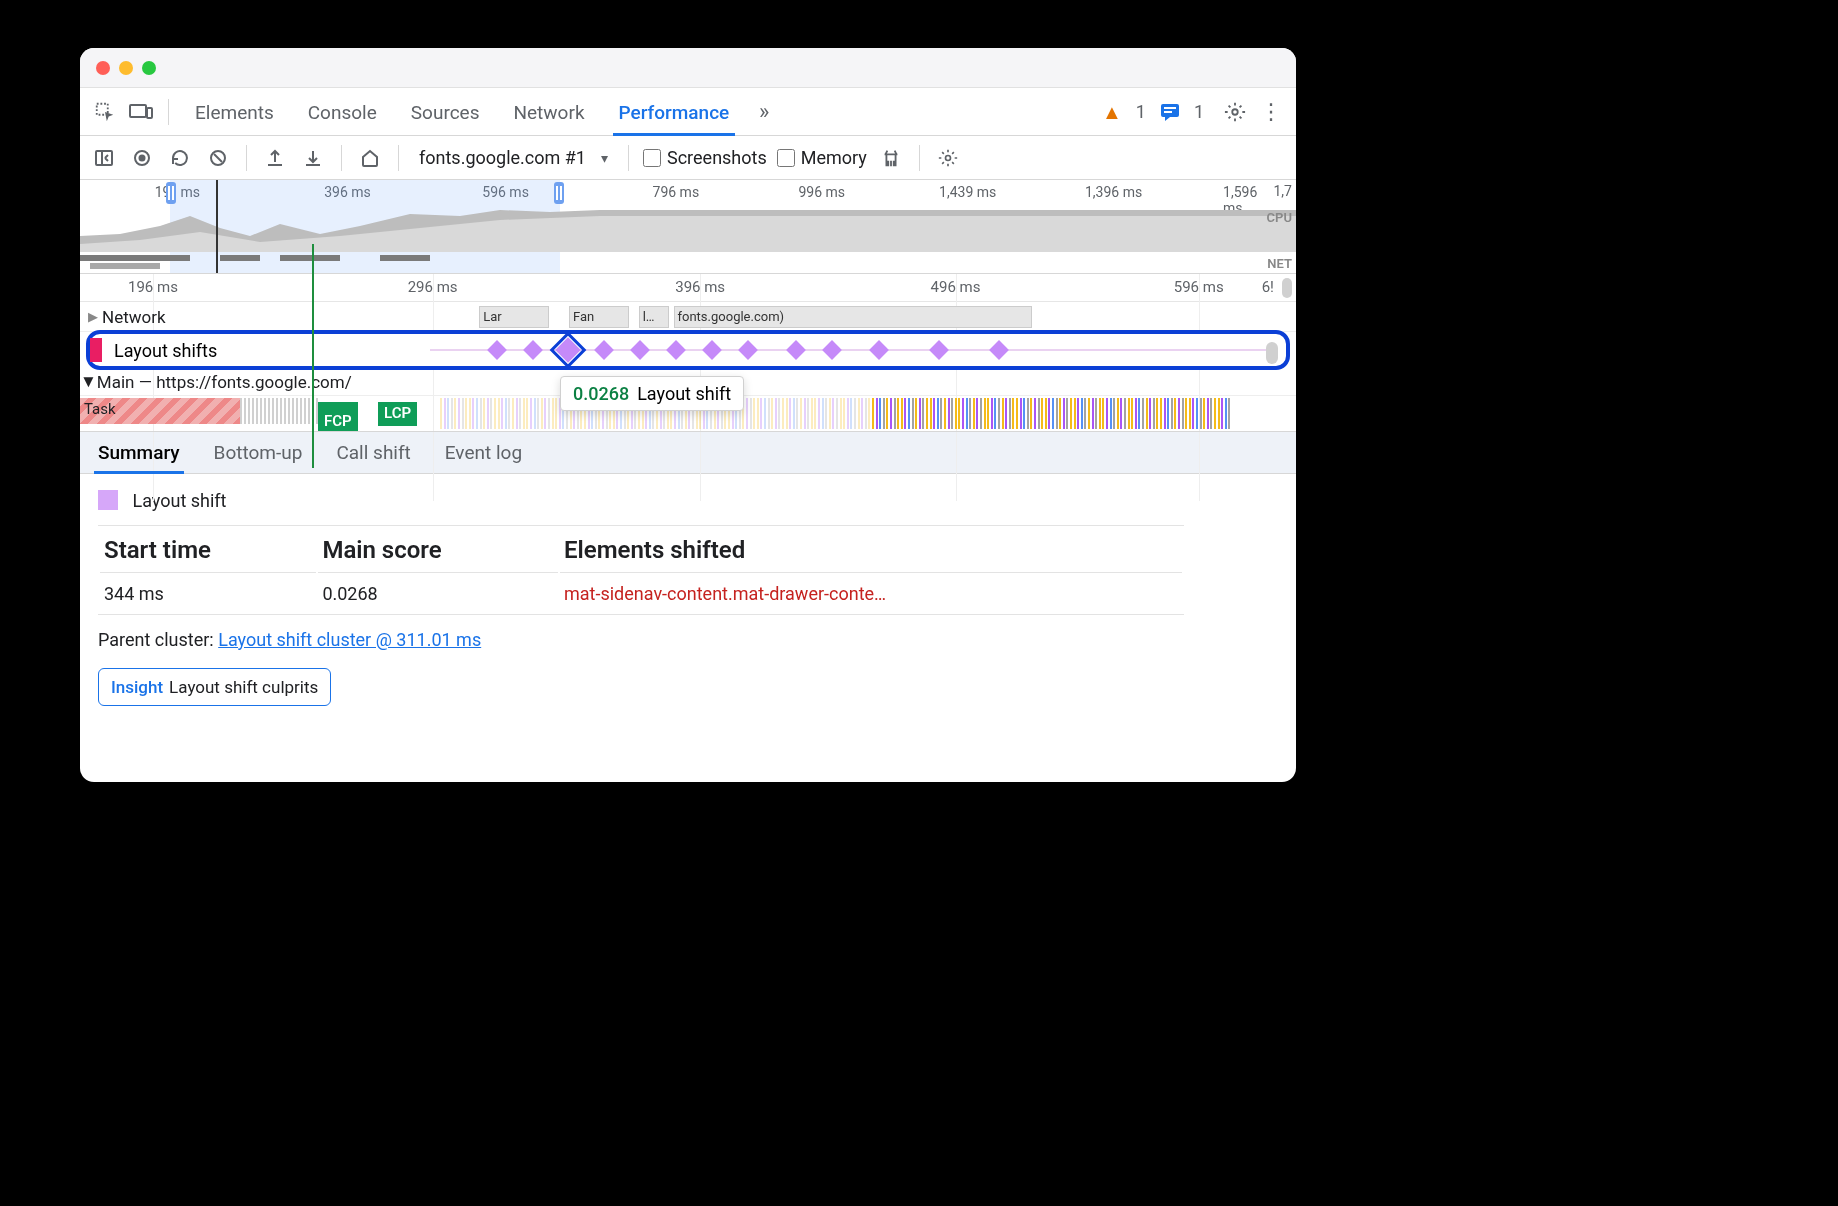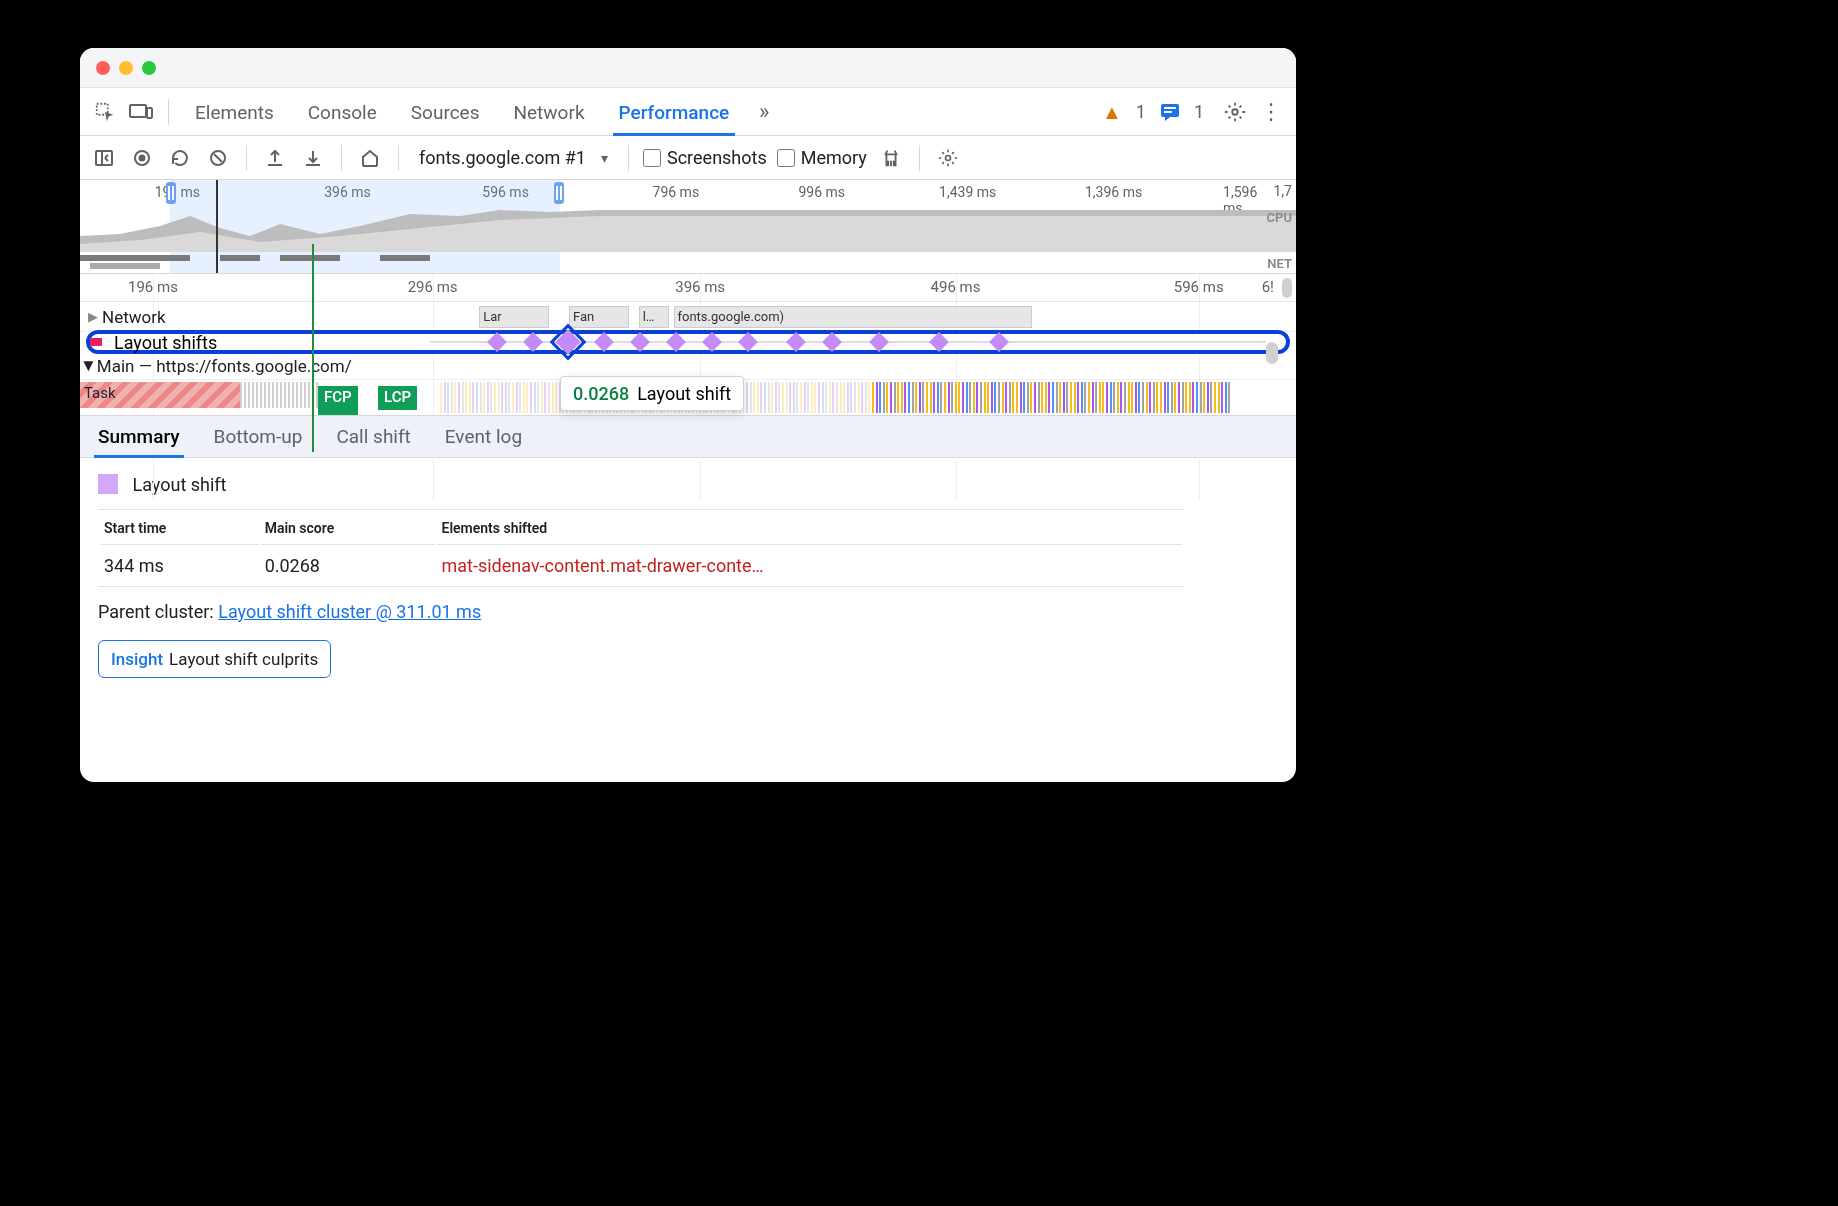--- a/index.html
+++ b/index.html
@@ -50,50 +50,50 @@
   .ruler2 { height:28px; border-bottom:1px solid #e6e6e6; position:relative; font-size:15px; color:#5f6368;}
   .ruler2 .t{position:absolute;top:4px;transform:translateX(-50%);}
   .ruler2 .vline{position:absolute;top:0;bottom:-200px;width:1px;background:#eee;}
   .scrollnub{position:absolute;right:4px;top:4px;width:10px;height:20px;background:#d0d0d0;border-radius:5px;}
   
   .track { height:30px; border-bottom:1px solid #eee; position:relative; font-size:17px; color:#202124; display:flex; align-items:center;}
   .track .tri{color:#888;margin:0 4px 0 8px;font-size:13px;}
   .track-content{position:absolute;left:220px;right:0;top:0;bottom:0;}
   .net-block{position:absolute;top:4px;height:22px;background:#e6e6e6;border:1px solid #ccc;font-size:13px;overflow:hidden;white-space:nowrap;padding:2px 3px;color:#333;}
   
-  .ls-row{border:4px solid #0b3fd6;border-radius:14px;margin:-2px 6px;position:relative;height:24px;background:#fff;display:flex;align-items:center;}
+  .ls-row{border:4px solid #0b3fd6;border-radius:14px;margin:-2px 6px;position:relative;height:40px;background:#fff;display:flex;align-items:center;}
   .ls-row .pink{position:absolute;left:0;top:4px;bottom:4px;width:12px;background:#e91e63;}
   .ls-row .lbl{margin-left:24px;font-size:18px;}
   .ls-row .strip{position:absolute;left:340px;right:20px;top:50%;height:2px;background:#ead2f1;transform:translateY(-50%);}
   .diamond{position:absolute;top:50%;width:14px;height:14px;background:#c58af9;transform:translate(-50%,-50%) rotate(45deg);}
   .diamond.sel{outline:3px solid #0b3fd6;outline-offset:1px;background:#c58af9;width:18px;height:18px;}
   .ls-row .scrollnub2{position:absolute;right:8px;top:8px;width:12px;height:22px;background:#d0d0d0;border-radius:6px;}
   
   .tooltip{position:absolute;left:480px;top:328px;background:#fff;border:1px solid #d0d0d0;border-radius:4px;box-shadow:0 3px 10px rgba(0,0,0,.15);padding:6px 12px;font-size:18px;display:flex;gap:8px;align-items:center;z-index:50;}
   .tooltip .v{color:#0b8043;font-weight:500;}
   
   .main-head{height:28px;display:flex;align-items:center;font-size:17px;color:#202124;border-bottom:1px solid #eee;}
   .main-body{height:36px;position:relative;border-bottom:1px solid #d7d7d7;overflow:hidden;}
   .task-bar{position:absolute;left:0;top:2px;height:26px;background:repeating-linear-gradient(135deg,#f1b0b0 0 6px,#e88 6px 12px);width:160px;}
   .task-bar .txt{position:absolute;left:4px;top:2px;font-size:15px;color:#202124;}
-  .fcp{position:absolute;left:238px;top:6px;height:40px;background:#0f9d58;color:#fff;font-weight:600;font-size:15px;padding:2px 6px;}
+  .fcp{position:absolute;left:238px;top:6px;height:40px;background:#0f9d58;color:#fff;font-weight:600;font-size:15px;padding:10px 6px;}
   .lcp{position:absolute;left:298px;top:6px;height:24px;background:#0f9d58;color:#fff;font-weight:600;font-size:15px;padding:2px 6px;}
   .greenline{position:absolute;left:232px;top:-58px;bottom:-36px;width:2px;background:#1e8e3e;z-index:3;}
   .stripefield{position:absolute;left:360px;right:0;top:0;bottom:0;}
   .stripe{position:absolute;top:2px;bottom:2px;width:2px;}
   
   .btabs{height:42px;background:#eef2f8;border-bottom:1px solid #d7d7d7;display:flex;align-items:center;gap:30px;padding:0 16px;font-size:19px;color:#5f6368;}
   .btabs .bt{padding:8px 2px 9px;cursor:pointer;position:relative;}
   .btabs .bt.active{color:#000000;font-weight:500;}
   .btabs .bt.active::after{content:"";position:absolute;left:-2px;right:-2px;bottom:-1px;height:3px;background:#1a73e8;}
   
   .summary{padding:16px 18px 18px;font-size:18px;color:#202124;}
   .swatch{display:inline-block;width:20px;height:20px;background:#d6a7f9;vertical-align:-3px;margin-right:10px;}
   .tbl{margin-top:14px;width:92%;border-top:1px solid #e3e3e3;border-bottom:1px solid #e3e3e3;}
-  .tbl th{font-weight:600;text-align:left;padding:8px 4px;border-bottom:1px solid #e3e3e3;font-size:14px;}
+  .tbl th{font-weight:600;text-align:left;padding:8px 4px;border-bottom:1px solid #e3e3e3;font-size:24px;}
   .tbl td{padding:8px 4px;font-size:18px;}
   .tbl td.link{color:#c5221f;}
   .cluster-line{margin-top:14px;font-size:18px;}
   .cluster-line a{color:#1a73e8;text-decoration:underline;}
   .insight-btn{margin-top:18px;border:1.5px solid #1a73e8;border-radius:6px;background:#fff;padding:8px 12px;font-size:17px;color:#202124;display:inline-flex;gap:6px;align-items:center;cursor:pointer;}
   .insight-btn .k{color:#1a73e8;font-weight:500;}
   svg{display:block}
 </style>
 </head>
 <body>

